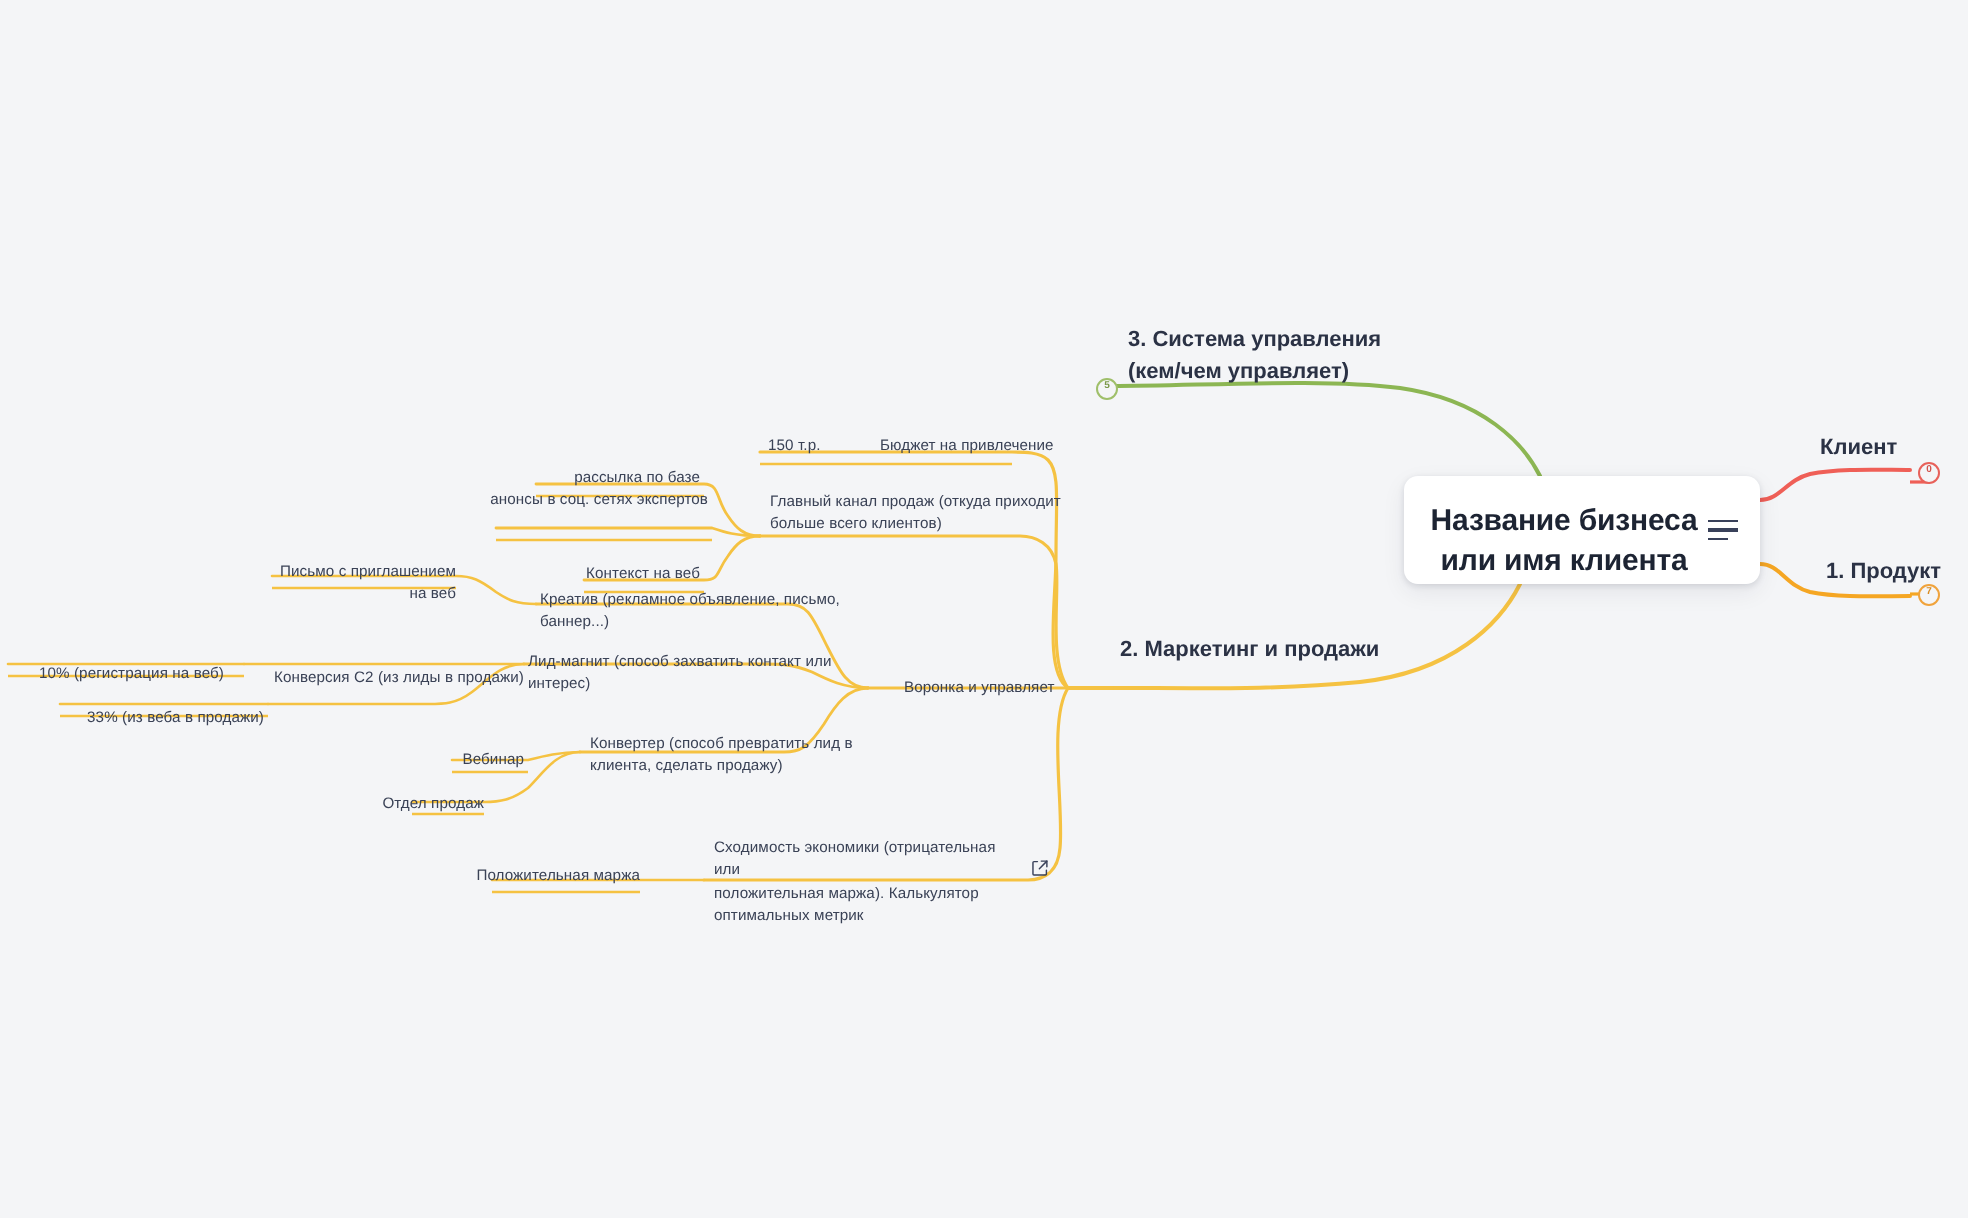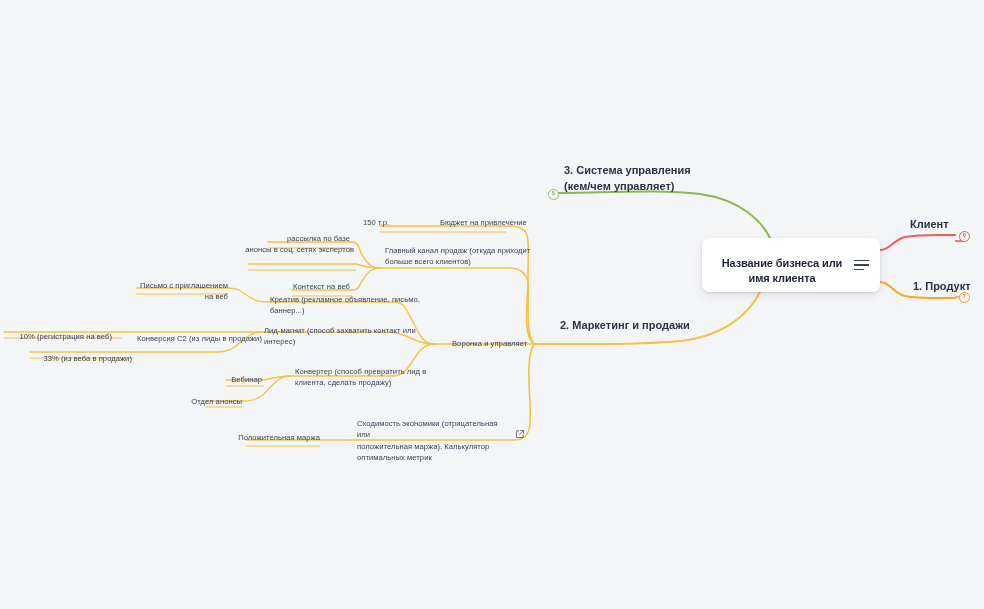--- a/index.html
+++ b/index.html
@@ -38,21 +38,21 @@
     background: #ffffff;
     border-radius: 7px;
     box-shadow: 0 1px 3px rgba(26,32,51,0.13), 0 4px 12px rgba(26,32,51,0.07);
     display: flex;
     align-items: center;
     padding: 0 10px 0 12px;
   }
   .root-text {
     flex: 1 1 auto;
     text-align: center;
-    font-size: 11px;
+    font-size: 15px;
     font-weight: 700;
     color: #1d2433;
     letter-spacing: -0.1px;
     line-height: 1.35;
     margin-top: 12px;
   }
   .notes-icon {
     flex: 0 0 auto;
     width: 16px;
     margin-left: 4px;
@@ -196,21 +196,21 @@
 (кем/чем управляет)</div>
   <div class="branch-label lbl-mark">2. Маркетинг и продажи</div>
   <div class="branch-label lbl-client">Клиент</div>
   <div class="branch-label lbl-prod">1. Продукт</div>
 
   <div class="badge green" style="left:548px; top:189px;">5</div>
   <div class="badge red" style="left:959px; top:231px;">0</div>
   <div class="badge orange" style="left:959px; top:292px;">7</div>
 
   <div class="leaf" style="left:440px; top:217px; width:120px;">Бюджет на привлечение</div>
-  <div class="leaf" style="left:363px; top:217px; width:50px;">150 т.р.</div>
+  <div class="leaf" style="left:384px; top:217px; width:50px;">150 т.р.</div>
 
   <div class="leaf" style="left:385px; top:245px; width:148px; white-space:pre-line;">Главный канал продаж (откуда приходит
 больше всего клиентов)</div>
 
   <div class="leaf right" style="left:252px; top:233px; width:98px;">рассылка по базе</div>
   <div class="leaf right" style="left:228px; top:244px; width:126px;">анонсы в соц. сетях экспертов</div>
   <div class="leaf right" style="left:268px; top:281px; width:82px;">Контекст на веб</div>
 
   <div class="leaf" style="left:452px; top:338px; width:90px;">Воронка и управляет</div>
 
@@ -223,21 +223,21 @@
   <div class="leaf right" style="left:136px; top:280px; width:92px;">Письмо с приглашением на веб</div>
 
   <div class="leaf right" style="left:2px; top:331px; width:110px;">10% (регистрация на веб)</div>
 
   <div class="leaf right" style="left:136px; top:333px; width:126px;">Конверсия С2 (из лиды в продажи)</div>
   <div class="leaf right" style="left:28px; top:353px; width:104px;">33% (из веба в продажи)</div>
 
   <div class="leaf" style="left:295px; top:366px; width:140px; white-space:pre-line;">Конвертер (способ превратить лид в
 клиента, сделать продажу)</div>
   <div class="leaf right" style="left:196px; top:374px; width:66px;">Вебинар</div>
-  <div class="leaf right" style="left:170px; top:396px; width:72px;">Отдел анонсы</div>
+  <div class="leaf right" style="left:170px; top:396px; width:72px;">Отдел продаж</div>
 
   <div class="leaf" style="left:357px; top:418px; width:146px; white-space:pre-line;">Сходимость экономики (отрицательная или
 положительная маржа). Калькулятор
 оптимальных метрик</div>
   <div class="leaf right" style="left:222px; top:432px; width:98px;">Положительная маржа</div>
 
   <svg class="ext-icon" style="left:516px; top:430px;" viewBox="0 0 10 10" xmlns="http://www.w3.org/2000/svg">
     <path d="M3.4 1H1.2A0.6 0.6 0 0 0 0.6 1.6v7.2A0.6 0.6 0 0 0 1.2 9.4h7.2a0.6 0.6 0 0 0 0.6-0.6V6.4" fill="none" stroke="#39415a" stroke-width="0.9" stroke-linecap="round"></path>
     <path d="M5.8 0.7h3.5v3.5" fill="none" stroke="#39415a" stroke-width="0.9" stroke-linecap="round" stroke-linejoin="round"></path>
     <path d="M9.3 0.7L4.6 5.4" fill="none" stroke="#39415a" stroke-width="0.9" stroke-linecap="round"></path>

